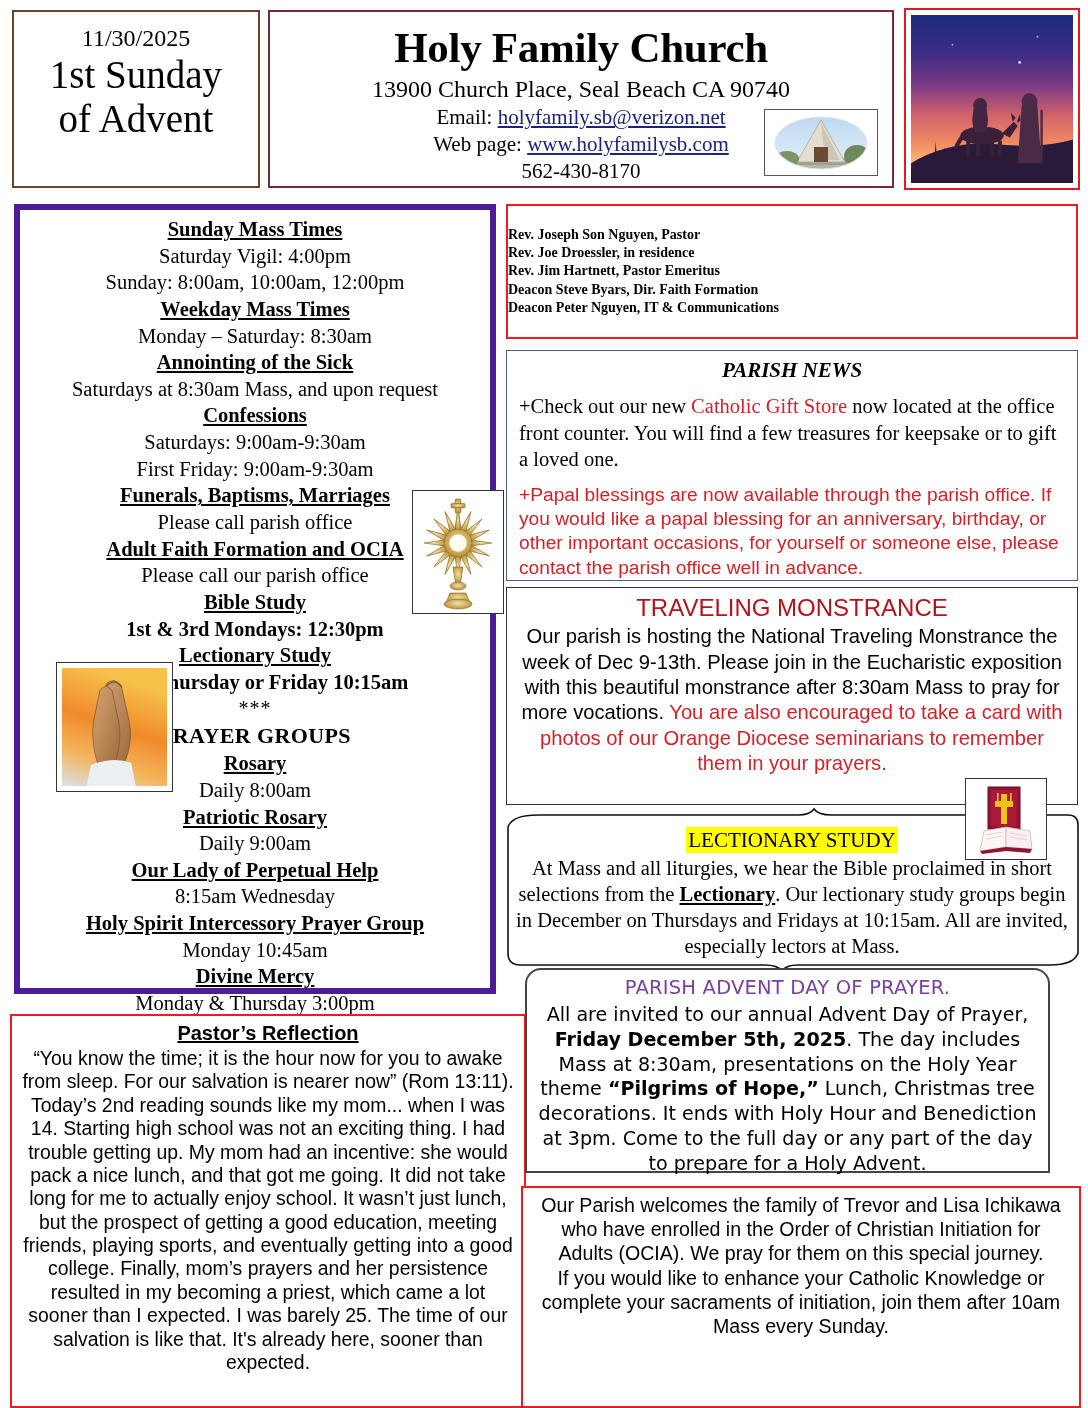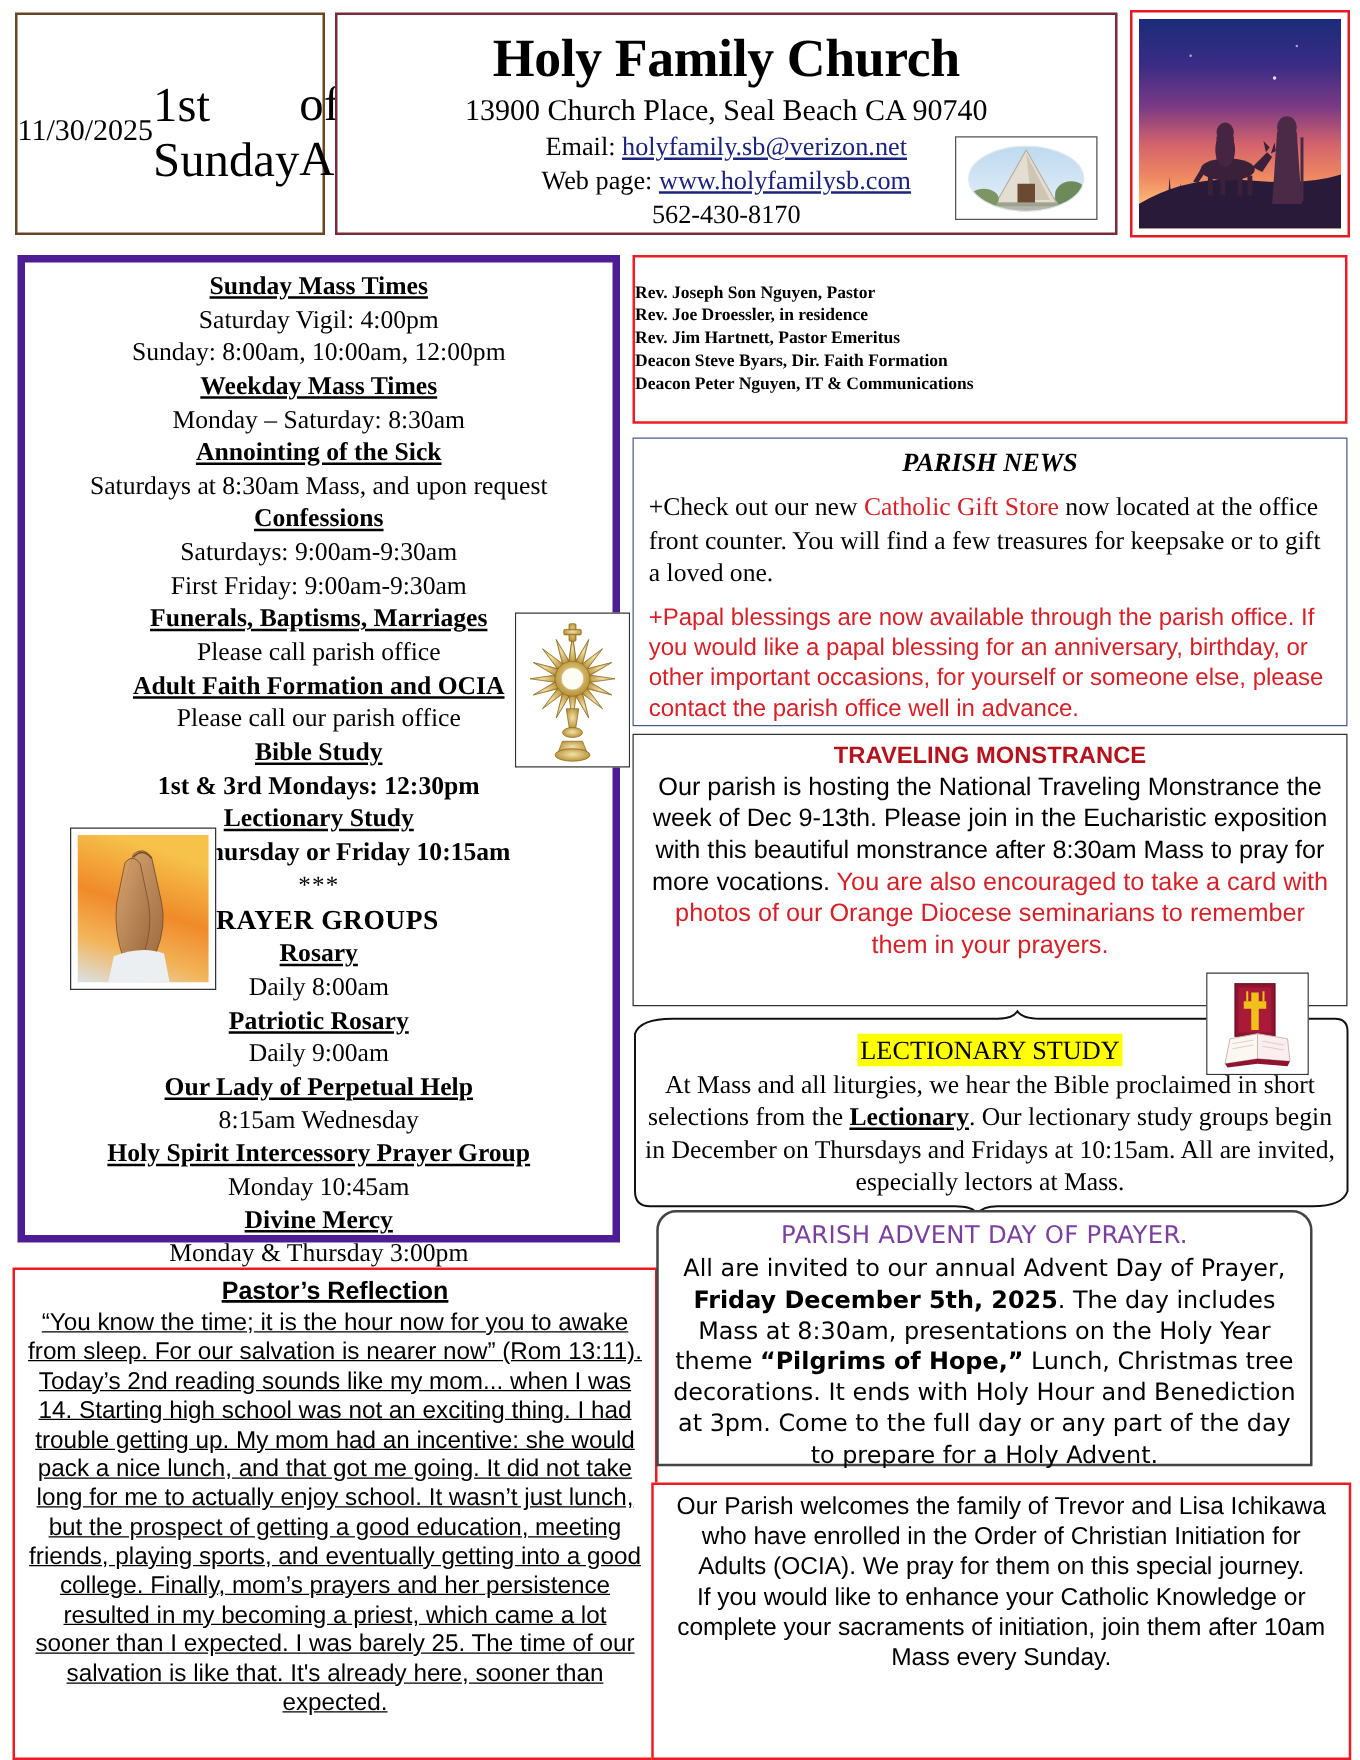--- a/index.html
+++ b/index.html
@@ -10,21 +10,21 @@
   }
   .page{position:absolute;inset:0;}
 
   
   .abs{position:absolute;box-sizing:border-box;}
 
   
   #date-box{
     left:12px;top:10px;width:248px;height:178px;
     border:2px solid #6b4423;background:#fff;
-    display:flex;flex-direction:row;align-items:center;justify-content:flex-start;
+    display:flex;flex-direction:column;align-items:center;justify-content:flex-start;
     padding-top:14px;
   }
   #date-box .d{font-size:24px;line-height:1.05;}
   #date-box .s1{font-size:39px;line-height:1.12;margin-top:2px;}
   #date-box .s2{font-size:39px;line-height:1.12;}
 
   #header-box{
     left:268px;top:10px;width:626px;height:178px;
     border:2px solid #7b2a3b;background:#fff;
   }
@@ -63,21 +63,21 @@
   }
   #monstrance-box{
     position:absolute;left:412px;top:490px;width:92px;height:124px;
     border:1.5px solid #333;background:#fff;z-index:6;
   }
 
   
   #reflection{
     left:10px;top:1014px;width:516px;height:394px;
     border:2.5px solid #ed1c24;background:#fff;padding:4px 10px 0 10px;
-    text-align:center;font-family:"Liberation Sans",sans-serif;text-decoration:underline;
+    text-align:center;font-family:"Liberation Sans",sans-serif;
   }
   #reflection .rt{font-weight:bold;font-size:20px;text-decoration:underline;line-height:1.3;}
   #reflection .rb{font-size:19.4px;line-height:1.205;margin-top:1px;text-align:center;}
 
   
   #clergy{
     left:506px;top:204px;width:572px;height:135px;
     border:2.5px solid #ed1c24;background:#fff;
     display:flex;flex-direction:column;justify-content:center;
   }
@@ -91,21 +91,21 @@
   #news .p1{font-size:20.5px;line-height:1.28;margin-top:9px;}
   #news .p2{font-size:19.2px;line-height:1.26;margin-top:11px;color:#d81f26;
             font-family:Liberation Sans, sans-serif;}
   .redtxt{color:#d81f26;}
 
   #monstrance{
     left:506px;top:587px;width:572px;height:218px;
     border:1.5px solid #333;background:#fff;padding:4px 8px 0 8px;
     text-align:center;font-family:"Liberation Sans",sans-serif;z-index:3;
   }
-  #monstrance .mt{font-weight:bold;font-size:19px;color:#b5121b;line-height:1.35;}
+  #monstrance .mt{font-weight:normal;font-size:24px;color:#b5121b;line-height:1.35;}
   #monstrance .mb{font-size:20.2px;line-height:1.255;}
 
   
   #lect-wrap{left:498px;top:803px;width:588px;height:172px;z-index:2;}
   #lect-svg{position:absolute;inset:0;width:100%;height:100%;}
   #lect-content{position:absolute;left:18px;top:24px;width:552px;text-align:center;}
   #lect-title{display:inline-block;background:#ffff00;font-size:21px;line-height:1.24;padding:0 2px;}
   #lect-body{font-size:20.5px;line-height:1.265;margin-top:3px;}
   #bible-thumb{
     position:absolute;left:965px;top:778px;width:82px;height:82px;

